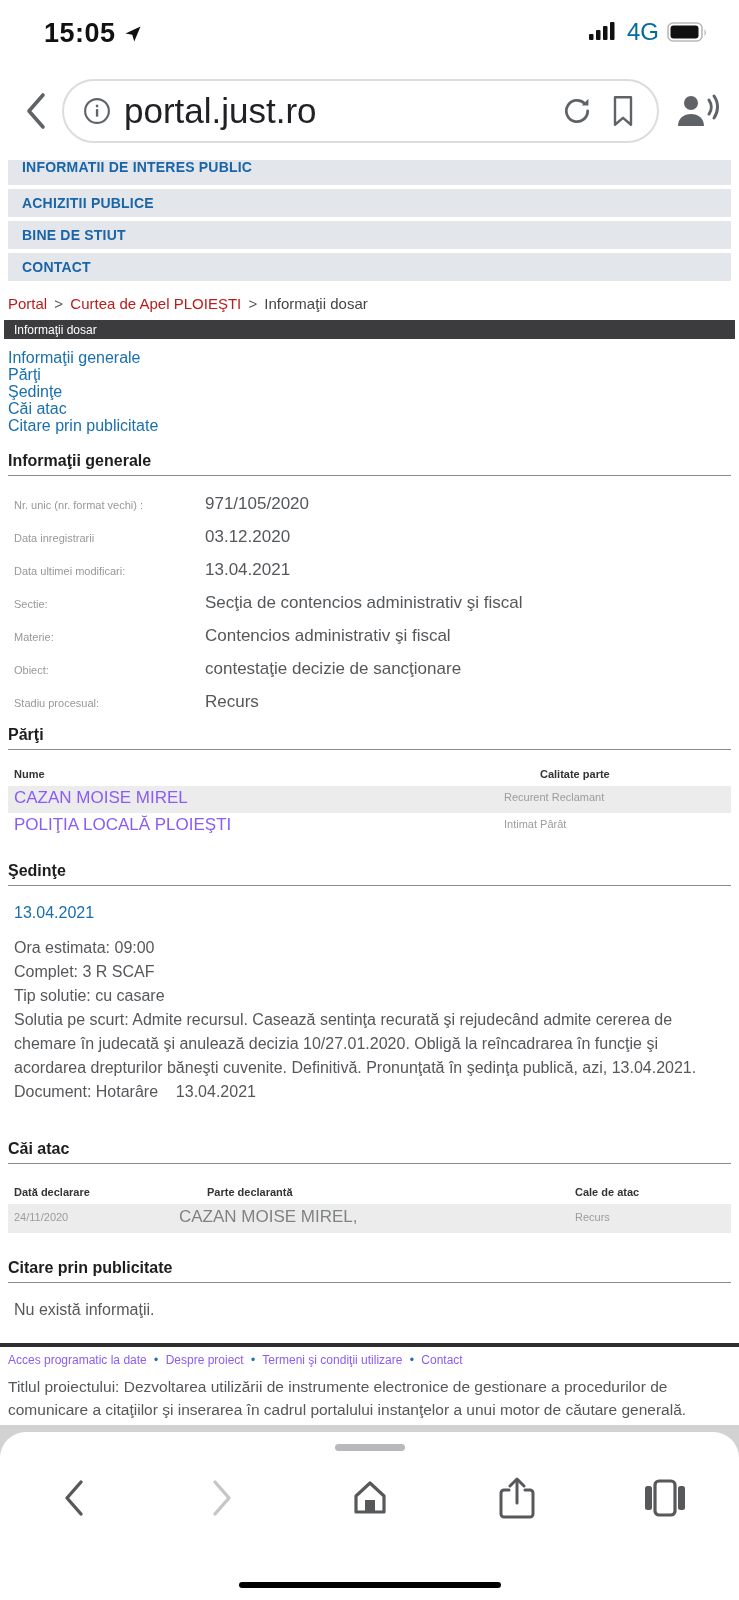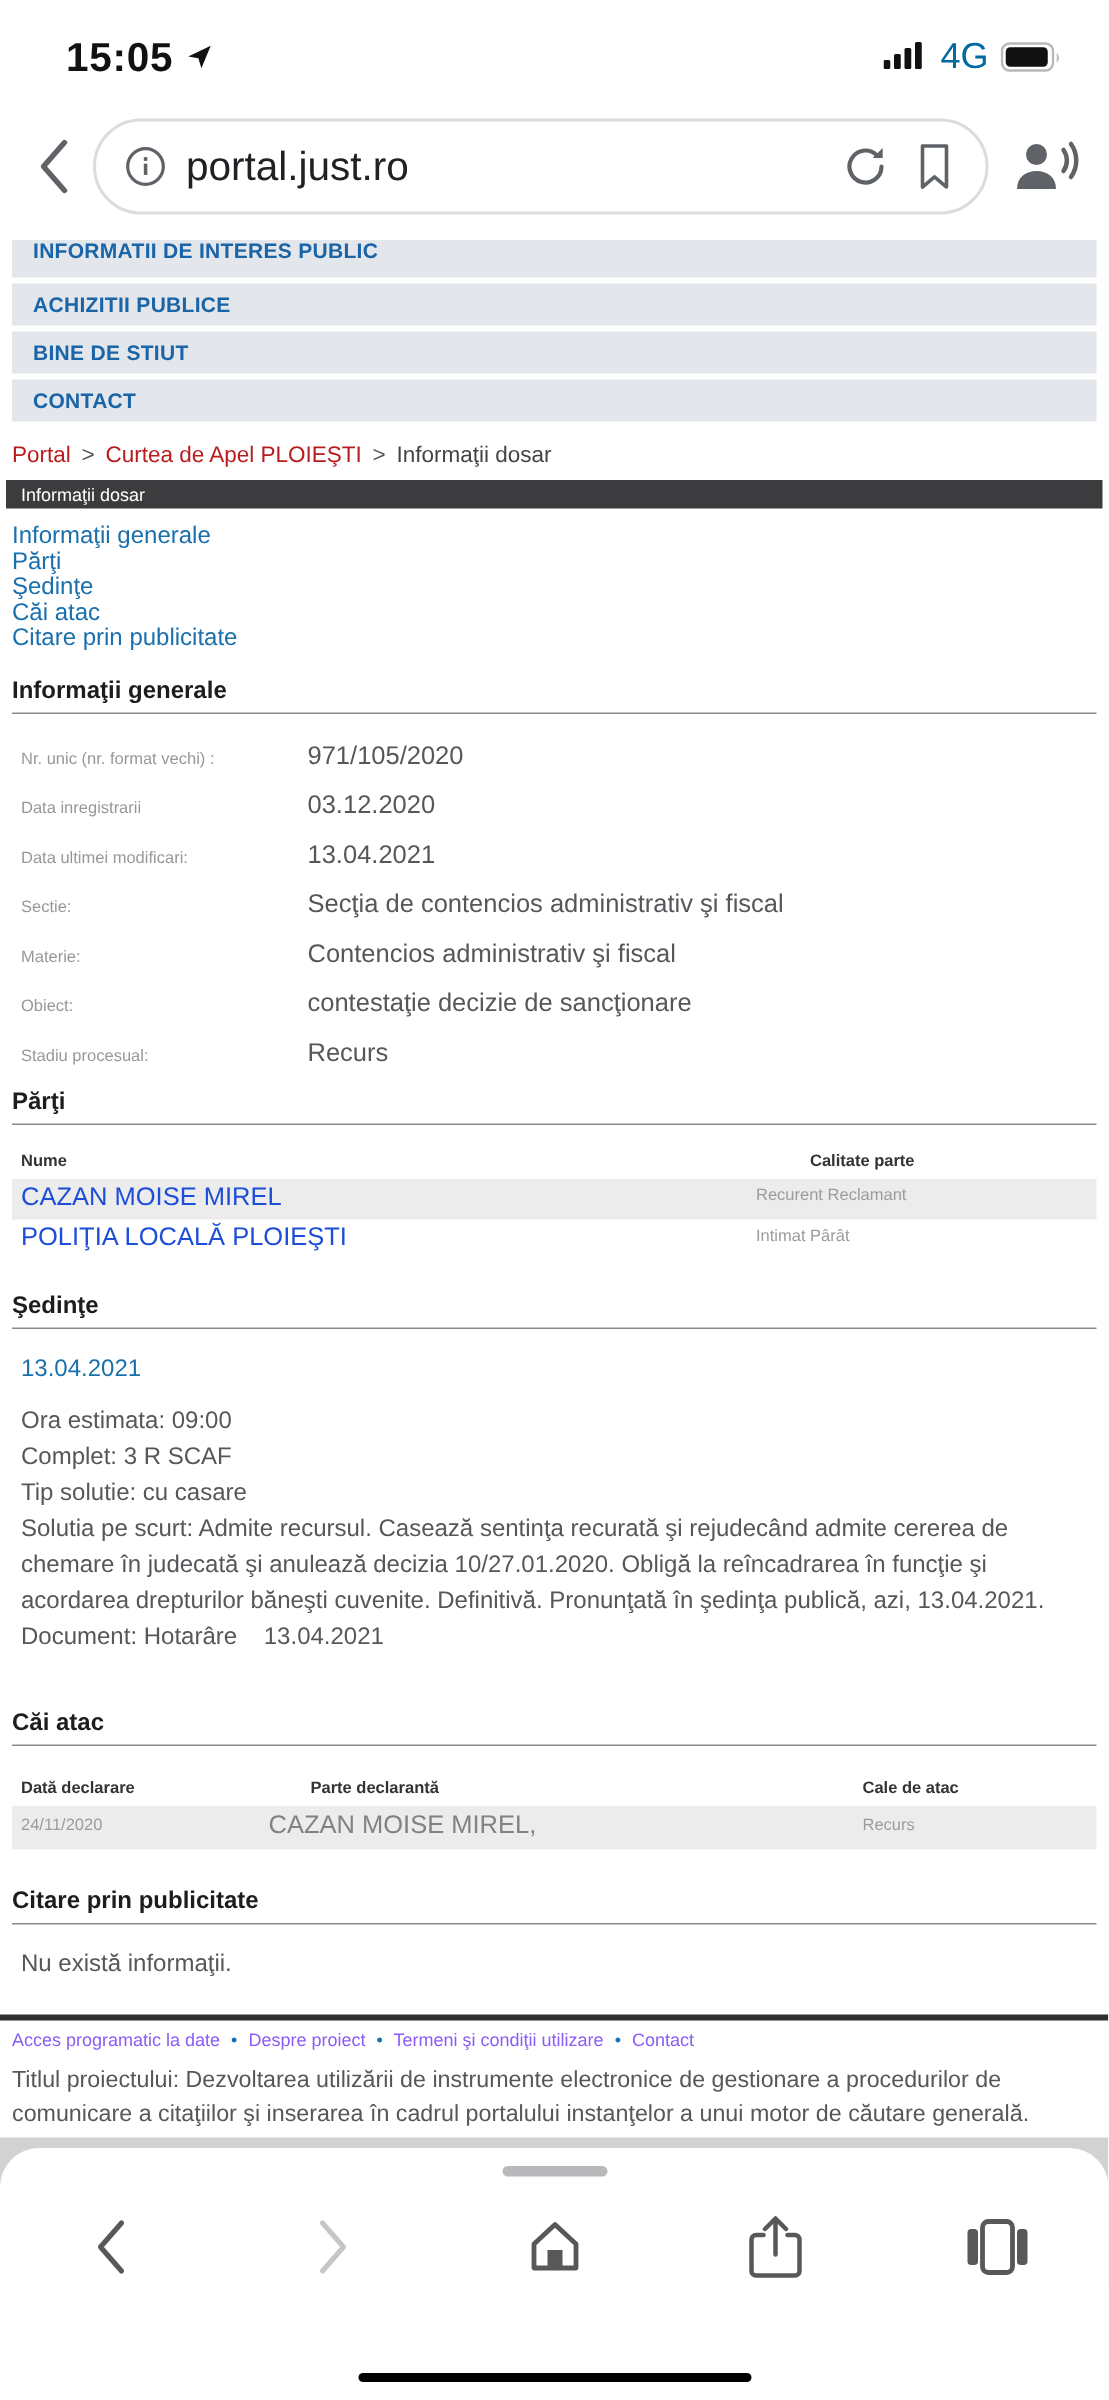--- a/index.html
+++ b/index.html
@@ -1,31 +1,31 @@
 <!DOCTYPE html>
 <html><head>
 <meta charset="utf-8">
 <style>
   * { margin:0; padding:0; box-sizing:border-box; }
   html,body { background:#fff; }
   body { font-family:"Liberation Sans","DejaVu Sans",sans-serif; width:739px; }
   .page { position:relative; width:739px; height:1600px; background:#fff; overflow:hidden; }
 
   
-  .statusbar { display:flex; justify-content:space-between; align-items:center; padding:18px 30px 0 44px; height:58px; }
+  .statusbar { display:flex; justify-content:space-between; align-items:flex-start; padding:18px 30px 0 44px; height:58px; }
   .time-wrap { display:flex; align-items:center; gap:7px; }
   .time { font-size:27px; font-weight:bold; color:#111; letter-spacing:.5px; }
   .status-right { display:flex; align-items:center; gap:8px; }
   .fourg { font-size:24px; color:#0369a1; }
 
   
   .browserbar { display:flex; align-items:center; padding:14px 18px 10px 14px; height:102px; }
   .back-chev { width:44px; display:flex; justify-content:center; color:#5f6368; flex:0 0 auto; }
   .omnibox { flex:1; display:flex; align-items:center; height:64px; border:2px solid #dadce0; border-radius:34px; padding:0 20px 0 18px; margin:0 16px 0 4px; background:#fff; }
-  .url { flex:1; font-size:27px; color:#202124; margin-left:12px; }
+  .url { flex:1; font-size:35px; color:#202124; margin-left:12px; }
   .omni-ic { color:#5f6368; display:flex; align-items:center; margin-left:16px; }
   .reader-ic { color:#5f6368; display:flex; align-items:center; flex:0 0 auto; }
 
   
   .menu { padding:0 8px; }
   .menu-item { background:#e3e6ea; height:28px; display:flex; align-items:center; padding-left:14px; margin-bottom:4px; overflow:hidden; }
   .menu-item span { font-size:14px; font-weight:bold; color:#1a64a8; letter-spacing:.2px; }
   .menu-item.clipped { height:25px; }
   .menu-item.clipped span { transform:translateY(-6px); }
 
@@ -48,21 +48,21 @@
   .flabel { width:191px; flex:0 0 auto; font-size:11px; color:#96989a; }
   .fvalue { font-size:17px; color:#55575a; }
 
   
   .ptable { margin:16px 8px 0 8px; }
   .pt-head { display:flex; padding:2px 6px 6px 6px; }
   .pt-head .c1 { width:526px; } .pt-head .c2 { flex:1; }
   .th { font-size:11px; font-weight:bold; color:#333; }
   .prow { display:flex; align-items:flex-start; padding:2px 6px; min-height:27px; }
   .prow.stripe { background:#ececec; }
-  .prow .c1 { width:490px; font-size:17px; color:#1d4ed8; }
+  .prow .c1 { width:490px; font-size:17px; color:#8b5cf6; }
   .prow .c2 { flex:1; font-size:11px; color:#9a9c9e; padding-top:3px; }
 
   
   .hearing { padding:18px 8px 0 14px; }
   .hdate { display:inline-block; color:#1a6fad; font-size:16px; text-decoration:none; margin-bottom:14px; }
   .hline { font-size:16px; color:#55575a; line-height:24px; white-space:pre-wrap; }
 
   
   .atable { margin:20px 8px 0 8px; }
   .at-head { display:flex; padding:2px 6px 6px 6px; }

